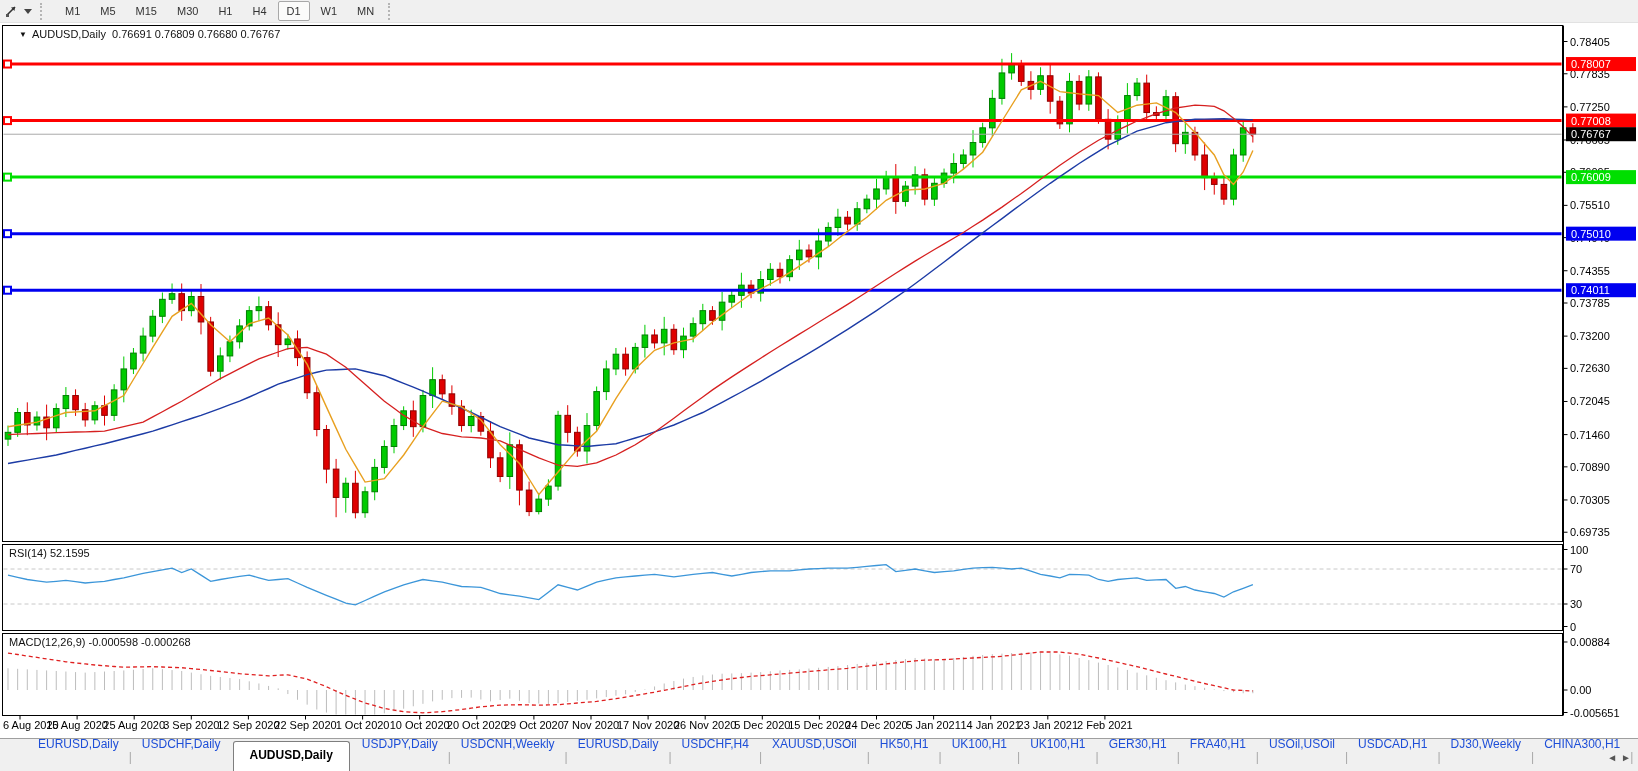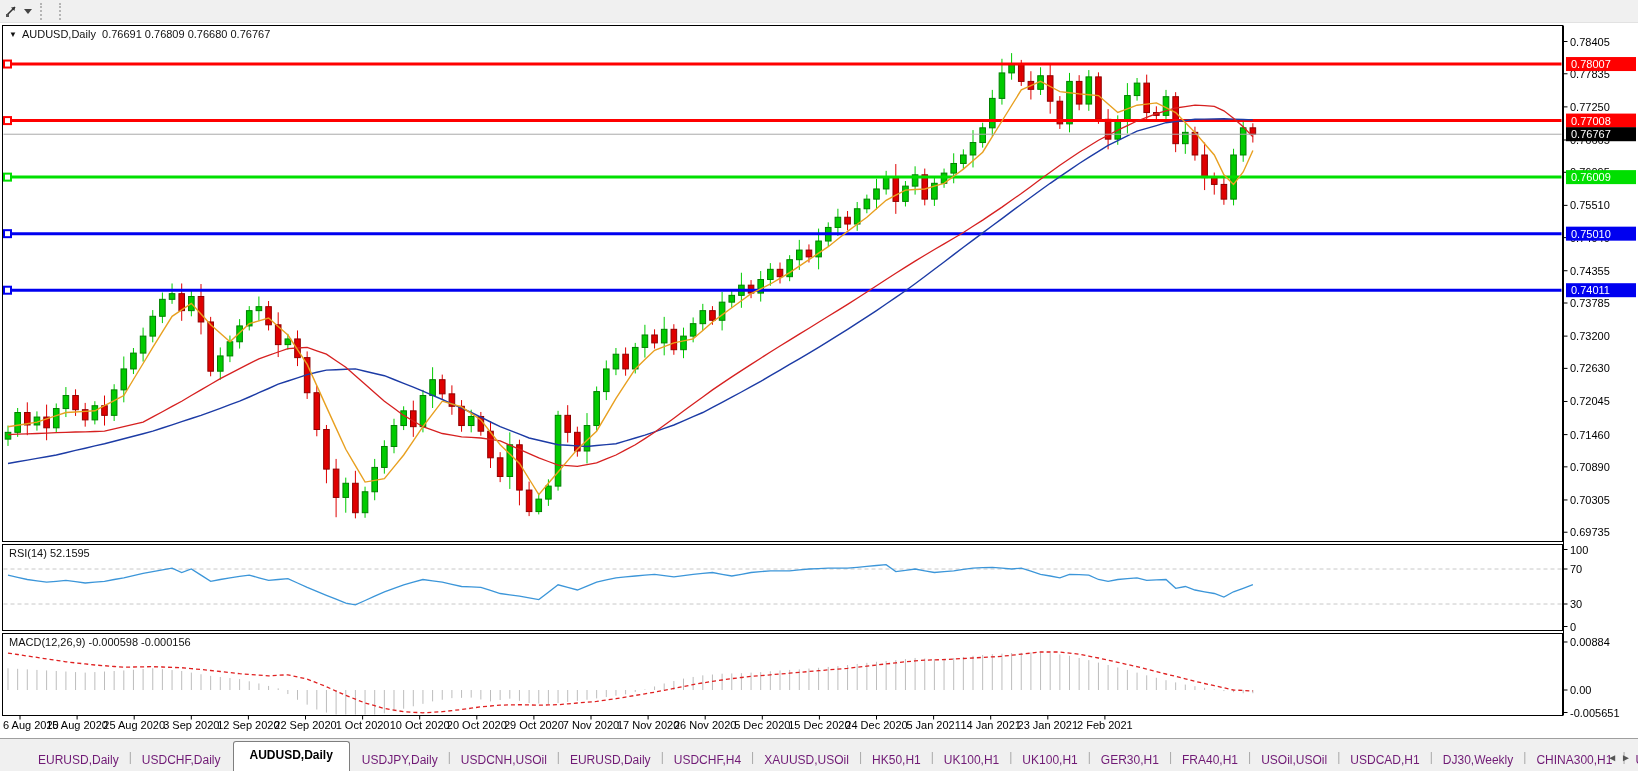--- a/index.html
+++ b/index.html
@@ -11,40 +11,51 @@
   .grip{width:7px;height:17px;border-left:2px dotted #b5b5b5;margin:0 6px 0 4px;}
   .tfbtn{font-size:11px;color:#333;padding:2px 8px;margin:0 1px;border:1px solid transparent;border-radius:2px;cursor:default;line-height:14px;}
   .tfbtn.active{background:#fbfbfa;border:1px solid #a8a8a8;}
   
   #chart-svg{position:absolute;left:0;top:0;}
   .overlay{position:absolute;font-size:11px;color:#111;white-space:pre;z-index:3;}
   .sym-tri{font-size:8px;vertical-align:1px;margin-right:5px;color:#111;}
   
   .tabbar{position:absolute;left:0;top:738px;width:1638px;height:33px;background:#f0f0f0;border-top:1px solid #9f9f9f;box-sizing:border-box;display:flex;align-items:flex-end;overflow:hidden;}
   .tabs{display:flex;align-items:flex-end;margin-left:28px;height:100%;}
-  .tab{font-size:12px;color:#701a75;padding:6px 10px 4px 10px;white-space:nowrap;cursor:default;}
+  .tab{font-size:12px;color:#1d4ed8;padding:6px 10px 20px 10px;white-space:nowrap;cursor:default;}
   .tab.active{background:#fff;border:1px solid #7e7e7e;border-bottom:none;border-radius:3px 3px 0 0;font-weight:bold;color:#000;padding:6px 16px 9px 16px;margin:0 2px;}
   .tabsep{color:#a8a8a8;font-size:12px;align-self:center;margin-top:4px;}
   .tab-arrows{position:absolute;right:3px;bottom:8px;font-size:10px;color:#555;letter-spacing:4px;}
 </style>
 </head>
 <body>
 
 <div id="app">
 
   <div class="toolbar">
     <span class="tool-icon">
       <svg width="18" height="16" viewBox="0 0 18 16">
         <path d="M3 12 L11 4" stroke="#333" stroke-width="1.6" fill="none"></path>
         <path d="M11 4 l-4 0.5 3.5 3.5 z" fill="#333"></path>
         <rect x="2" y="11" width="3" height="3" fill="#555"></rect>
       </svg>
     </span>
     <span class="caret"></span>
     <span class="grip"></span>
+    <span id="tf-buttons" style="display:flex;">
+        <span class="tfbtn">M1</span>
+        <span class="tfbtn">M5</span>
+        <span class="tfbtn">M15</span>
+        <span class="tfbtn">M30</span>
+        <span class="tfbtn">H1</span>
+        <span class="tfbtn">H4</span>
+        <span class="tfbtn active">D1</span>
+        <span class="tfbtn">W1</span>
+        <span class="tfbtn">MN</span>
+      </span>
     <span class="grip"></span>
   </div>
 
   <svg id="chart-svg" width="1638" height="738">
       <rect x="2.5" y="25.5" width="1560" height="516" fill="none" stroke="#000" stroke-width="1"></rect>
       <rect x="2.5" y="544.5" width="1560" height="86" fill="none" stroke="#000" stroke-width="1"></rect>
       <rect x="2.5" y="633.5" width="1560" height="82" fill="none" stroke="#000" stroke-width="1"></rect>
       <line x1="1563.5" y1="25.5" x2="1563.5" y2="715.5" stroke="#000" stroke-width="1"></line>
       <g>
         <line x1="3.5" y1="569" x2="1561.5" y2="569" stroke="#C8C8C8" stroke-width="1" stroke-dasharray="4 3"></line>
@@ -559,35 +570,35 @@
         <text x="933.6" y="729" font-size="11" font-family="&quot;Liberation Sans&quot;,sans-serif" fill="#000" text-anchor="middle">5 Jan 2021</text>
         <line x1="990.7" y1="715.5" x2="990.7" y2="719.5" stroke="#000"></line>
         <text x="990.7" y="729" font-size="11" font-family="&quot;Liberation Sans&quot;,sans-serif" fill="#000" text-anchor="middle">14 Jan 2021</text>
         <line x1="1047.8" y1="715.5" x2="1047.8" y2="719.5" stroke="#000"></line>
         <text x="1047.8" y="729" font-size="11" font-family="&quot;Liberation Sans&quot;,sans-serif" fill="#000" text-anchor="middle">23 Jan 2021</text>
         <line x1="1104.9" y1="715.5" x2="1104.9" y2="719.5" stroke="#000"></line>
         <text x="1104.9" y="729" font-size="11" font-family="&quot;Liberation Sans&quot;,sans-serif" fill="#000" text-anchor="middle">2 Feb 2021</text>
       </g>
     </svg>
 
-  <div class="overlay" style="left:9px;top:28px;"><span class="sym-tri">▼</span><span>AUDUSD,Daily</span>  <span>0.76691</span> <span>0.76809</span> <span>0.76680</span> <span>0.76767</span></div>
+  <div class="overlay" style="left:19px;top:28px;"><span class="sym-tri">▼</span><span>AUDUSD,Daily</span>  <span>0.76691</span> <span>0.76809</span> <span>0.76680</span> <span>0.76767</span></div>
 
   <div class="overlay" style="left:9px;top:547px;"><span>RSI(14)</span> <span>52.1595</span></div>
 
-  <div class="overlay" style="left:9px;top:636px;"><span>MACD(12,26,9)</span> <span>-0.000598</span> <span>-0.000156</span></div>
+  <div class="overlay" style="left:9px;top:636px;"><span>MACD(12,26,9)</span> <span>-0.000598</span> <span>-0.000268</span></div>
 
   <div class="tabbar">
     <div class="tabs" id="tab-strip">
         <span class="tab">EURUSD,Daily</span>
         <span class="tabsep">|</span>
         <span class="tab">USDCHF,Daily</span>
         <span class="tab active">AUDUSD,Daily</span>
         <span class="tab">USDJPY,Daily</span>
         <span class="tabsep">|</span>
-        <span class="tab">USDCNH,USOil</span>
+        <span class="tab">USDCNH,Weekly</span>
         <span class="tabsep">|</span>
         <span class="tab">EURUSD,Daily</span>
         <span class="tabsep">|</span>
         <span class="tab">USDCHF,H4</span>
         <span class="tabsep">|</span>
         <span class="tab">XAUUSD,USOil</span>
         <span class="tabsep">|</span>
         <span class="tab">HK50,H1</span>
         <span class="tabsep">|</span>
         <span class="tab">UK100,H1</span>

